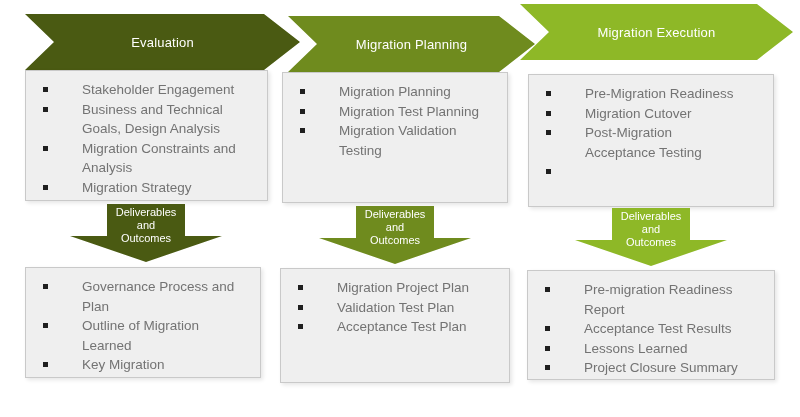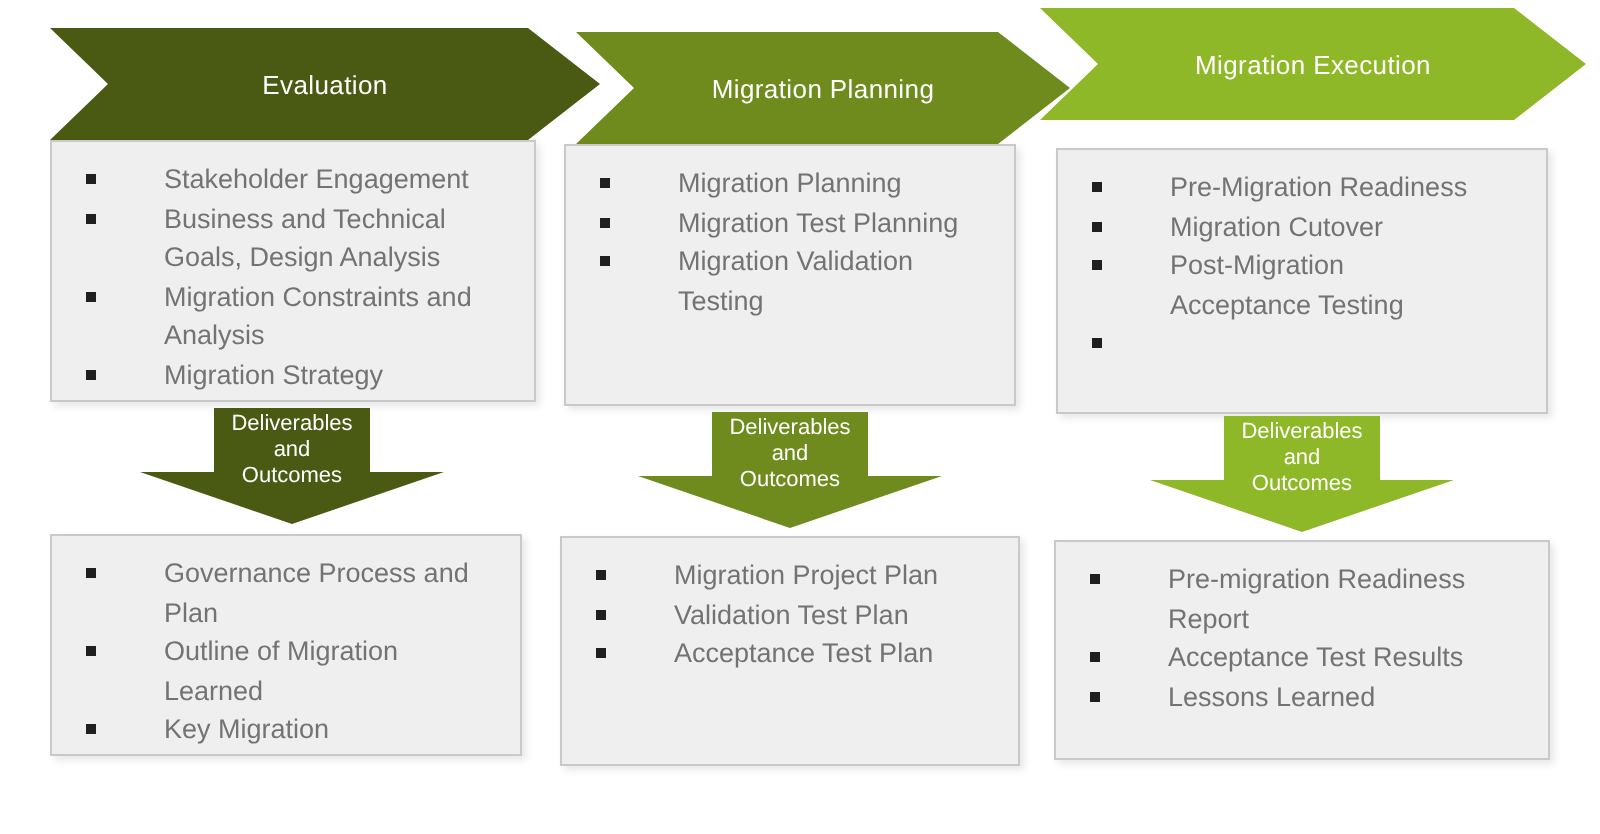--- a/index.html
+++ b/index.html
@@ -132,17 +132,18 @@
       <div class="clabel">Deliverables
 and
 Outcomes</div>
     </div>
     <div class="gbox botbox">
       <ul>
         <li>Pre-migration Readiness
 Report</li>
         <li>Acceptance Test Results</li>
         <li>Lessons Learned</li>
+        <li>Project Closure Summary</li>
       </ul>
     </div>
   </div>
 
 </div>
 
 </body></html>

